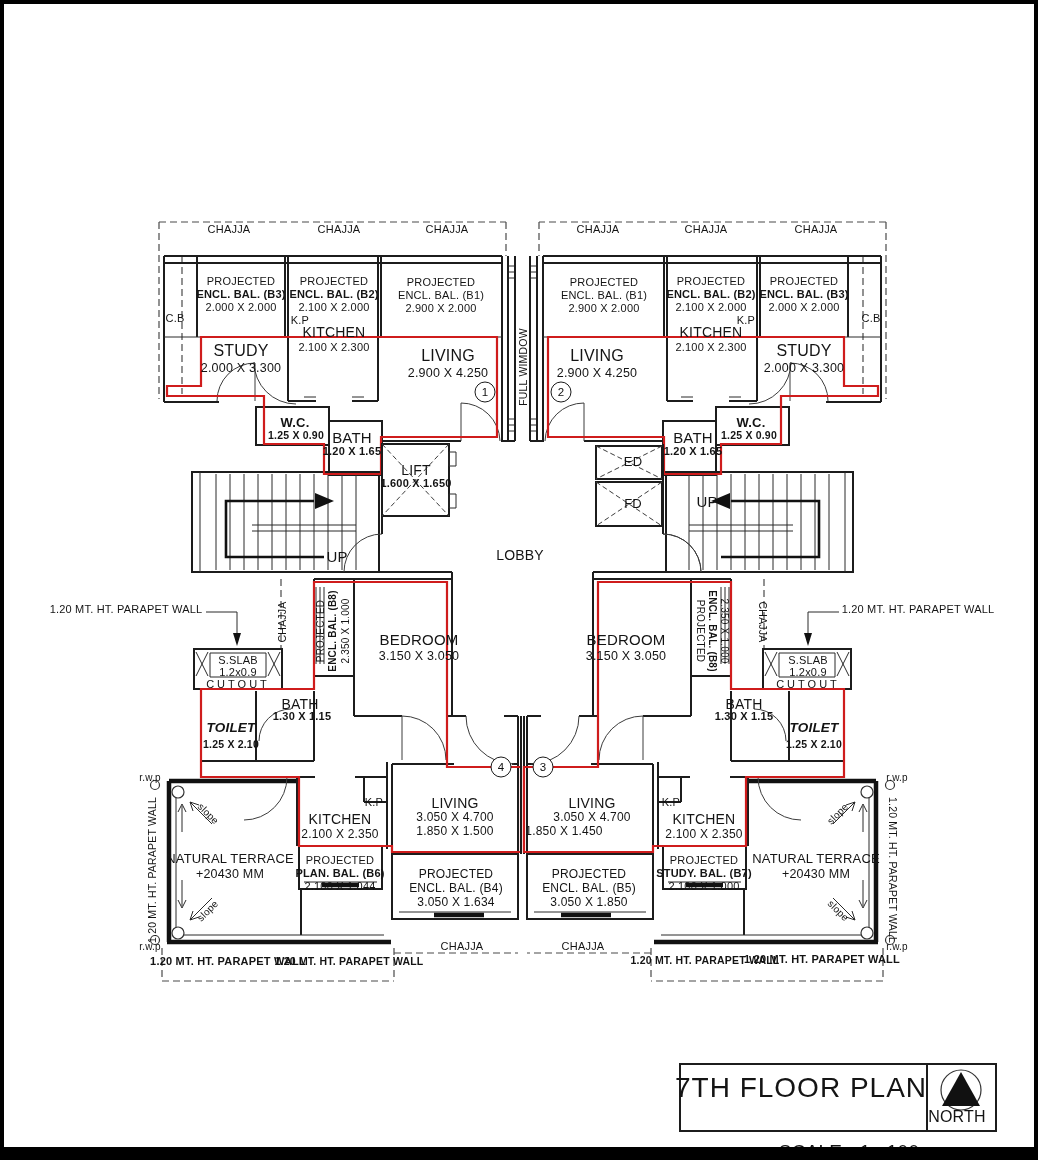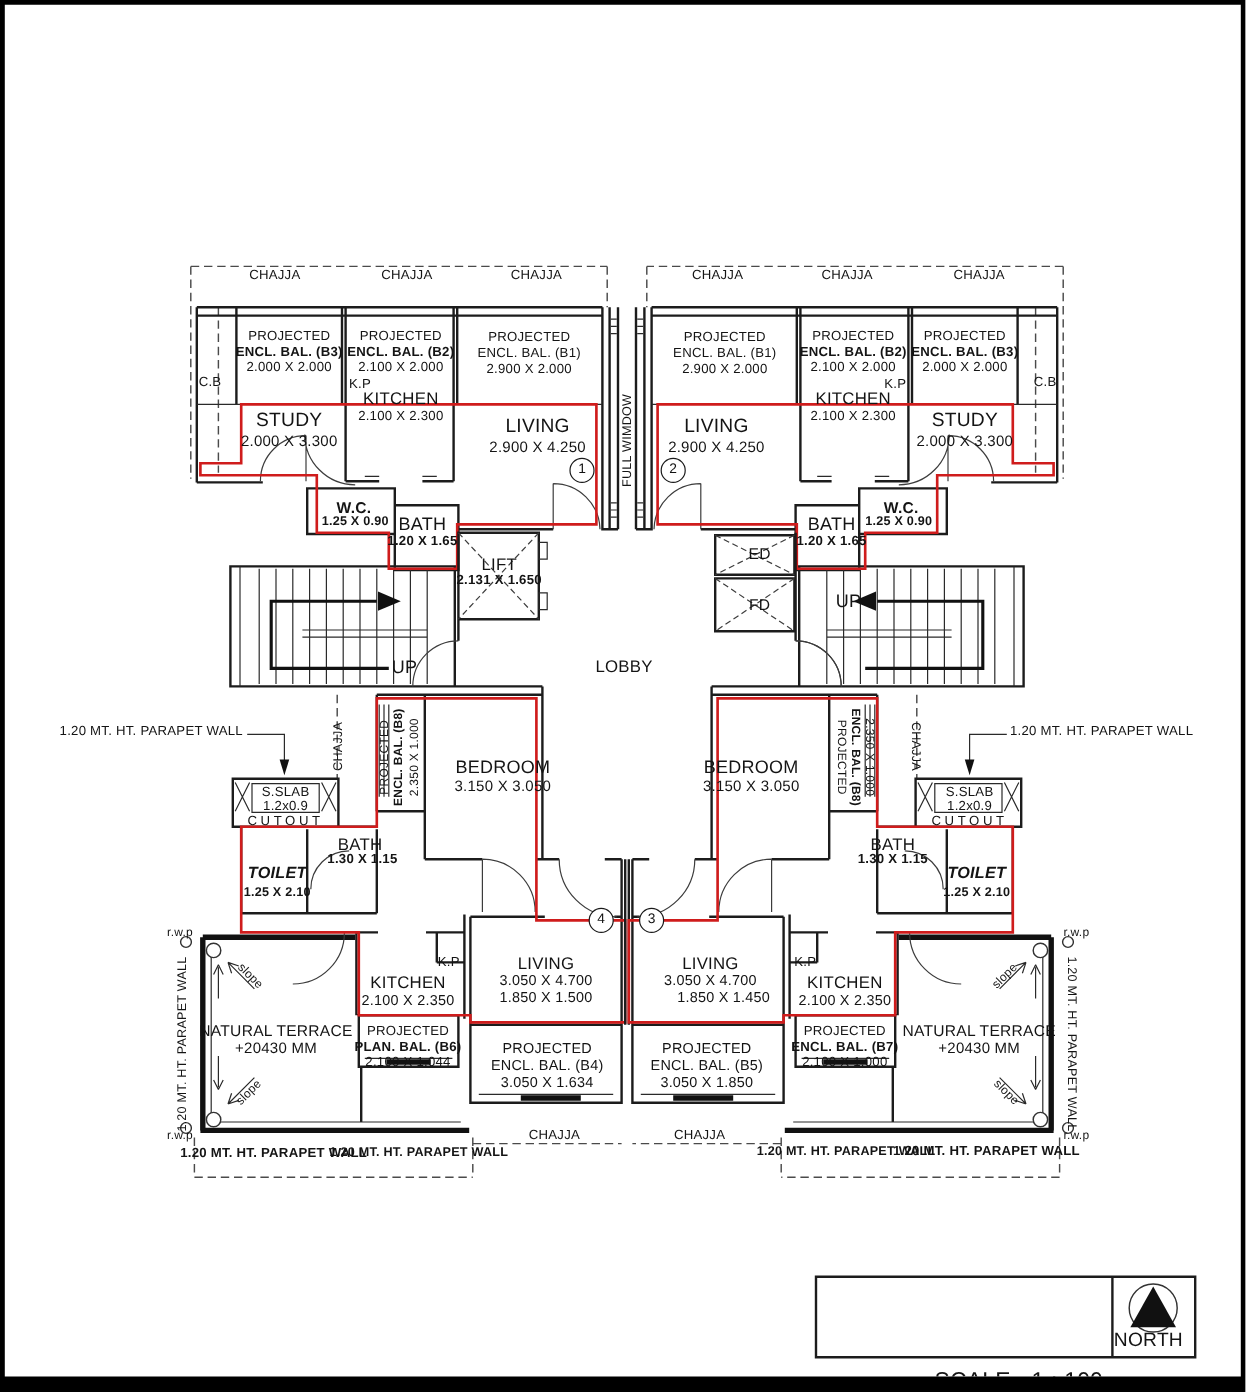--- a/index.html
+++ b/index.html
@@ -148,21 +148,21 @@
   <div class="lbl f105 b" style="left:292px;top:431px">1.25 X 0.90</div>
   <div class="lbl f13 b" style="left:747px;top:419px">W.C.</div>
   <div class="lbl f105 b" style="left:745px;top:431px">1.25 X 0.90</div>
 
   <div class="lbl f15" style="left:348px;top:434px">BATH</div>
   <div class="lbl f11 b" style="left:348px;top:448px">1.20 X 1.65</div>
   <div class="lbl f15" style="left:689px;top:434px">BATH</div>
   <div class="lbl f11 b" style="left:689px;top:448px">1.20 X 1.65</div>
 
   <div class="lbl f14" style="left:412px;top:466px">LIFT</div>
-  <div class="lbl f11 b" style="left:412px;top:480px">2.131 X 1.650</div>
+  <div class="lbl f11 b" style="left:412px;top:480px">1.600 X 1.650</div>
 
   <div class="lbl f13" style="left:629px;top:458px">ED</div>
   <div class="lbl f13" style="left:629px;top:500px">FD</div>
 
   <div class="lbl f15" style="left:333px;top:553px">UP</div>
   <div class="lbl f15" style="left:703px;top:498px">UP</div>
   <div class="lbl f14" style="left:516px;top:551px">LOBBY</div>
 
   <div class="lbl f115 f11" style="left:122px;top:606px">1.20 MT. HT. PARAPET WALL</div>
   <div class="lbl f11" style="left:914px;top:606px">1.20 MT. HT. PARAPET WALL</div>
@@ -227,45 +227,46 @@
   <div class="lbl f14" style="left:700px;top:815px">KITCHEN</div>
   <div class="lbl f12" style="left:700px;top:830px">2.100 X 2.350</div>
 
   <div class="lbl blk f11" style="left:336px;top:869px">
     <div>PROJECTED</div>
     <div class="b">PLAN. BAL. (B6)</div>
     <div>2.100 X 1.044</div>
   </div>
   <div class="lbl blk f11" style="left:700px;top:869px">
     <div>PROJECTED</div>
-    <div class="b">ENCL. BAL. (B7)</div>
+    <div class="b">STUDY. BAL. (B7)</div>
     <div>2.100 X 1.000</div>
   </div>
 
   <div class="lbl f14" style="left:451px;top:799px">LIVING</div>
   <div class="lbl f12" style="left:451px;top:813px">3.050 X 4.700</div>
   <div class="lbl f12" style="left:451px;top:827px">1.850 X 1.500</div>
   <div class="lbl f14" style="left:588px;top:799px">LIVING</div>
   <div class="lbl f12" style="left:588px;top:813px">3.050 X 4.700</div>
-  <div class="lbl f12" style="left:599px;top:827px">1.850 X 1.450</div>
+  <div class="lbl f12" style="left:560px;top:827px">1.850 X 1.450</div>
 
   <div class="lbl blk f12" style="left:452px;top:884px">
     <div>PROJECTED</div>
     <div>ENCL. BAL. (B4)</div>
     <div>3.050 X 1.634</div>
   </div>
   <div class="lbl blk f12" style="left:585px;top:884px">
     <div>PROJECTED</div>
     <div>ENCL. BAL. (B5)</div>
     <div>3.050 X 1.850</div>
   </div>
 
   <div class="lbl f11" style="left:458px;top:943px">CHAJJA</div>
   <div class="lbl f11" style="left:579px;top:943px">CHAJJA</div>
   <div class="lbl f11 b" style="left:224px;top:958px">1.20 MT. HT. PARAPET WALL</div>
   <div class="lbl f105 b" style="left:345px;top:957px">1.20 MT. HT. PARAPET WALL</div>
   <div class="lbl f105 b" style="left:701px;top:956px">1.20 MT. HT. PARAPET WALL</div>
   <div class="lbl f11 b" style="left:818px;top:956px">1.20 MT. HT. PARAPET WALL</div>
 
+  <div class="lbl f28" style="left:797px;top:1084px">7TH FLOOR PLAN</div>
   <div class="lbl f19" style="left:845px;top:1148px">SCALE - 1 : 100</div>
   <div class="lbl f16" style="left:953px;top:1113px">NORTH</div>
 
 </div>
 
 </body></html>

